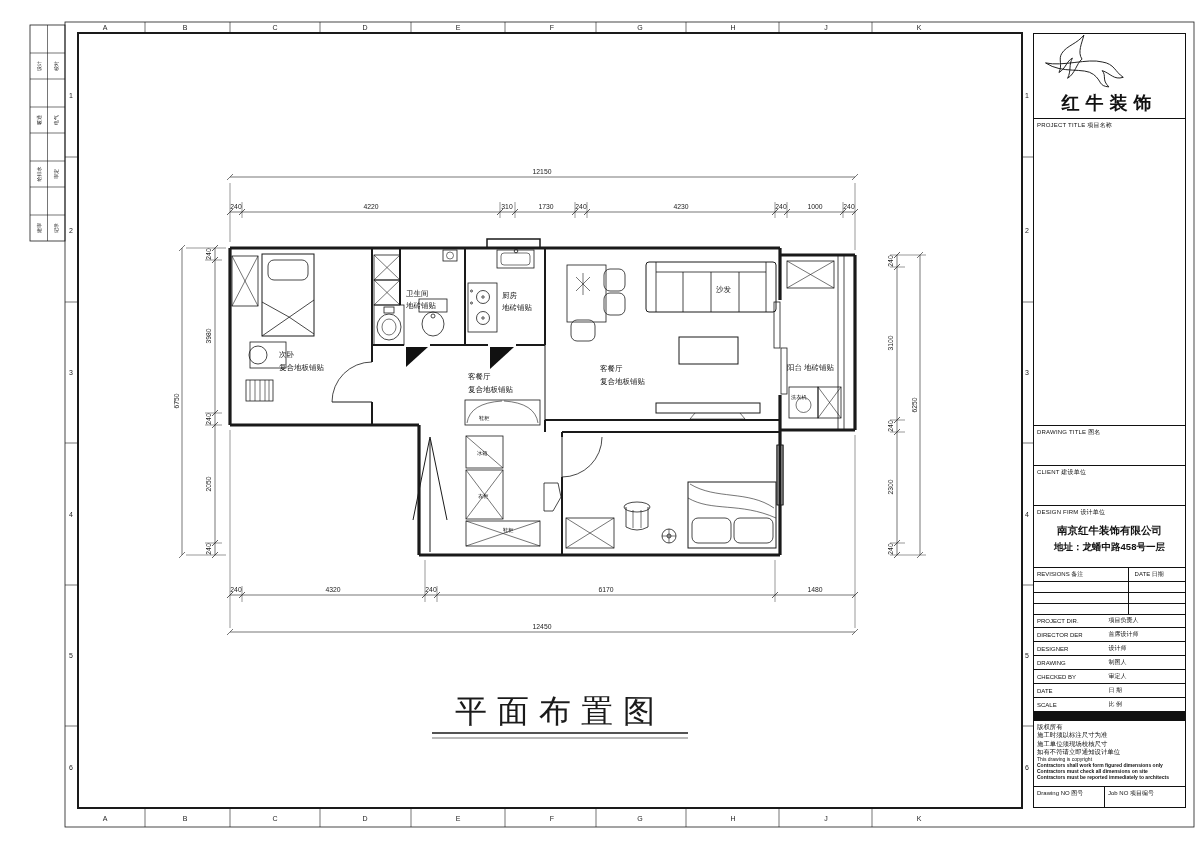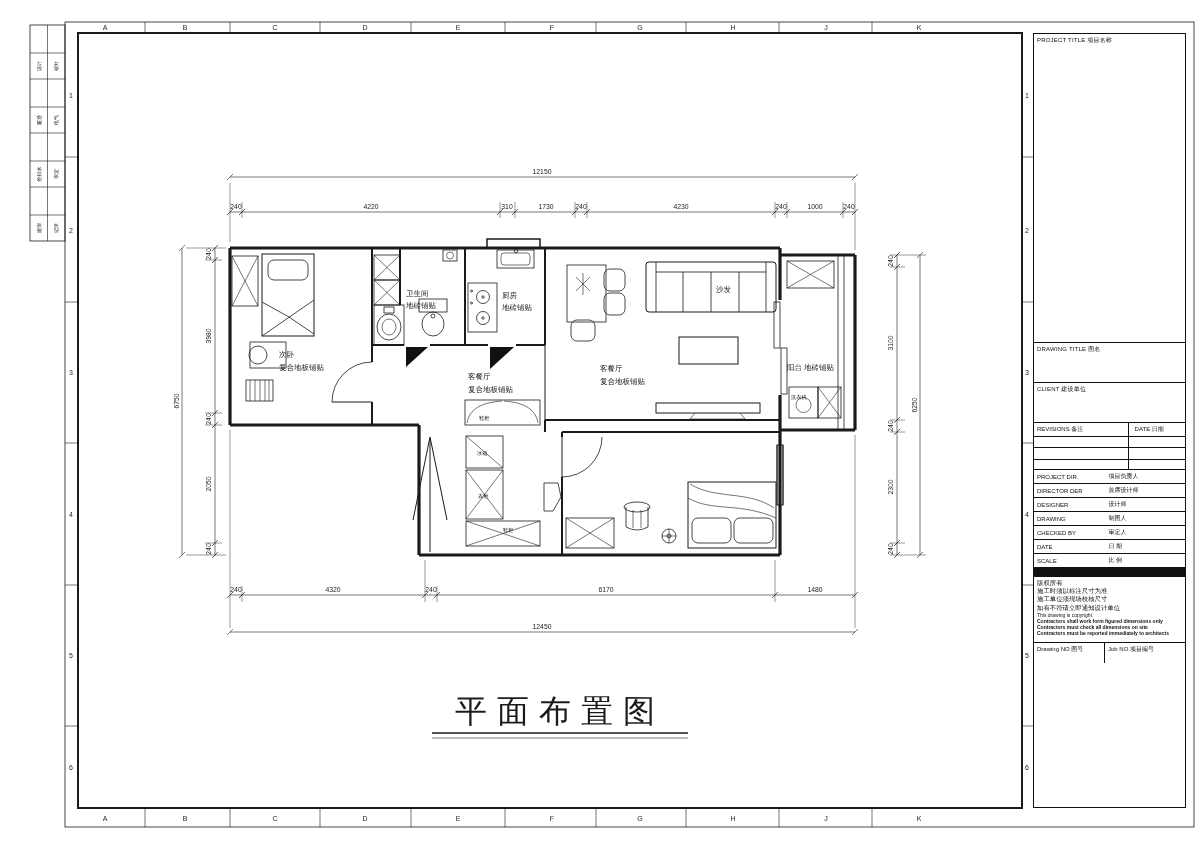--- a/index.html
+++ b/index.html
@@ -460,28 +460,40 @@
   </g>
 
   <g>
     <text class="ptitle" x="560" y="722" text-anchor="middle">平面布置图</text>
     <line x1="432" y1="733" x2="688" y2="733" class="x15"></line>
     <line x1="432" y1="738" x2="688" y2="738" class="x06"></line>
   </g>
 </svg>
 
 <div id="titleblock">
+  <div class="tb-sec tb-logo">
+    <svg width="96" height="54" viewBox="0 0 100 56">
+      <path d="M52,1 C45,10 34,12 29,20 C25,26 30,32 26,40 C33,36 34,28 40,25 C36,32 39,38 35,46 C43,41 44,31 50,26 C45,19 50,9 52,1 Z" fill="#111" stroke="none"></path>
+      <path d="M12,30 C30,42 52,34 62,42 C71,49 67,54 78,55 C70,47 76,44 71,38 C80,41 83,48 93,45 C84,39 84,31 71,29 C56,25 30,34 12,30 Z" fill="#111" stroke="none"></path>
+    </svg>
+    <div class="brand">红牛装饰</div>
+  </div>
   <div class="tb-sec tb-proj">
     <div class="tb-lab">PROJECT TITLE 项目名称</div>
   </div>
   <div class="tb-sec tb-draw">
     <div class="tb-lab">DRAWING TITLE 图名</div>
   </div>
   <div class="tb-sec tb-client">
     <div class="tb-lab">CLIENT 建设单位</div>
+  </div>
+  <div class="tb-sec tb-firm">
+    <div class="tb-lab" style="text-align:left">DESIGN FIRM 设计单位</div>
+    <div class="firm-name">南京红牛装饰有限公司</div>
+    <div class="firm-addr">地址：龙蟠中路458号一层</div>
   </div>
   <div class="tb-sec tb-rev">
     <div class="rev-vline"></div>
     <div class="rev-head">
       <div class="c1">REVISIONS 备注</div>
       <div class="c2">DATE 日期</div>
     </div>
     <div class="rev-row"></div>
     <div class="rev-row"></div>
     <div class="rev-row"></div>

